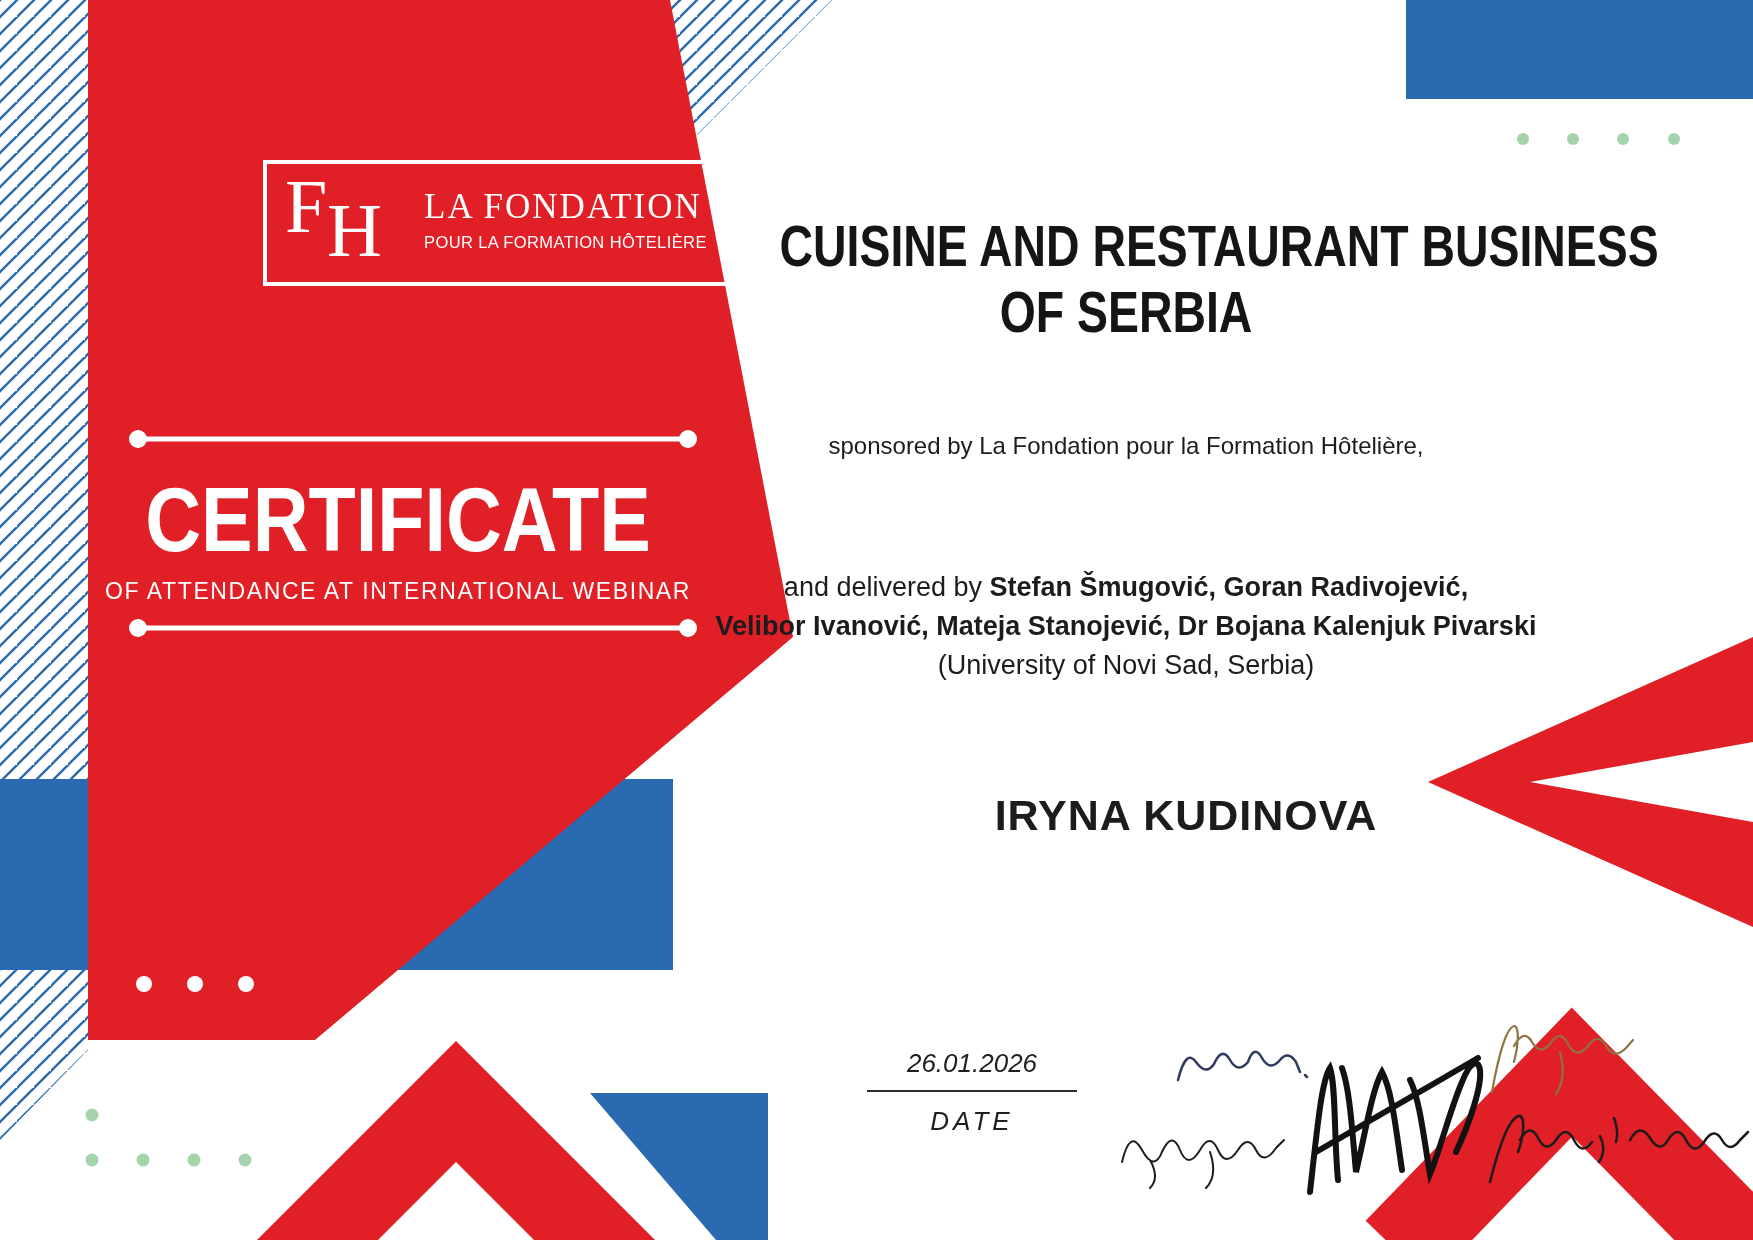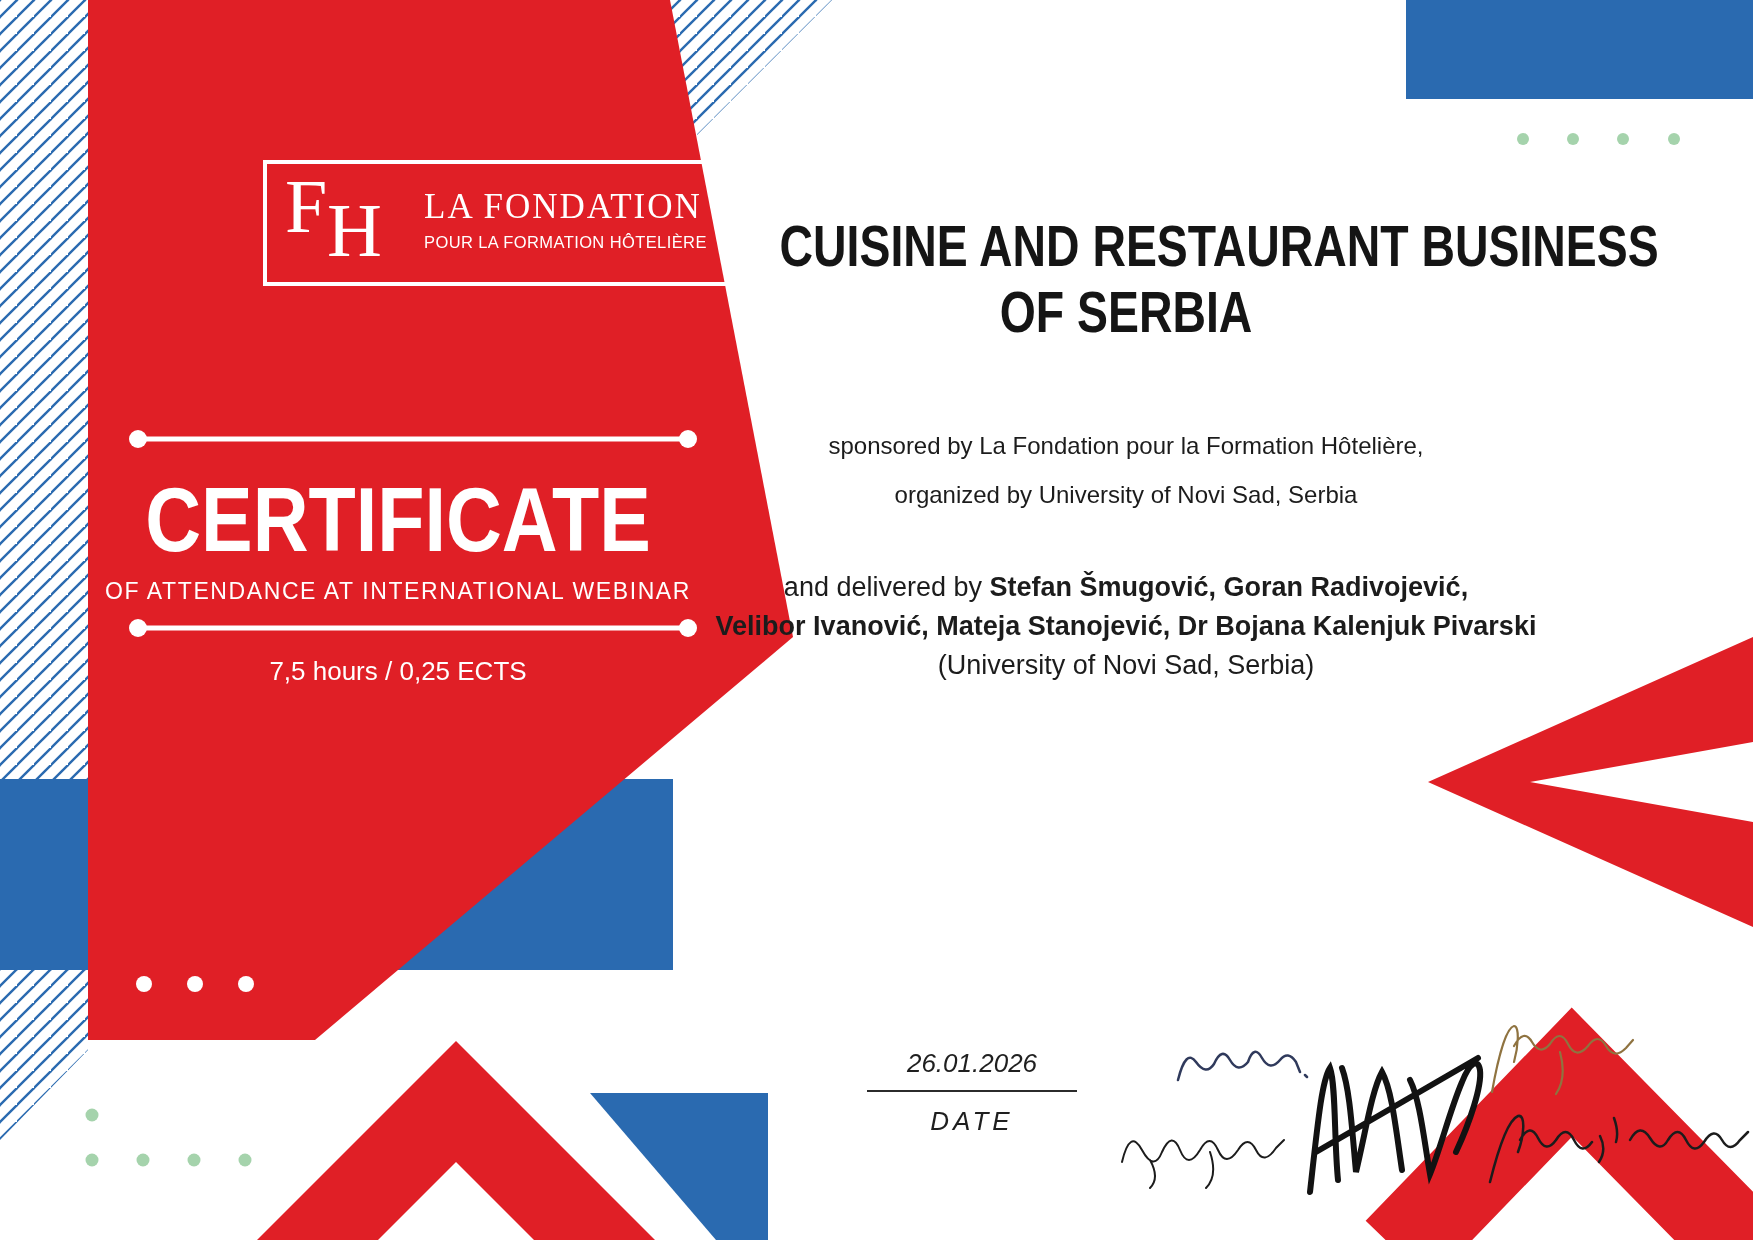--- a/index.html
+++ b/index.html
@@ -116,30 +116,29 @@
   <div class="logo-box" style="position:absolute;">
     <span class="logo-f">F</span>
     <span class="logo-h">H</span>
   </div>
   <div class="wordmark" style="width:auto;">
     <div class="name">LA FONDATION</div>
     <div class="tagline">POUR LA FORMATION HÔTELIÈRE</div>
   </div>
   <div class="cert-title">CERTIFICATE</div>
   <div class="cert-sub">OF ATTENDANCE AT INTERNATIONAL WEBINAR</div>
-  <div class="credits">7,5 hours / 0,25 ECTS</div>
 </div>
 
 <div class="right-col">
   <div class="main-title t1">CUISINE AND RESTAURANT BUSINESS</div>
   <div class="main-title t2">OF SERBIA</div>
   <div class="body-line sponsored">sponsored by La Fondation pour la Formation Hôtelière,</div>
-  <div class="body-line organized">organized by University of Novi Sad, Serbia</div>
   <div class="delivered d1"><span>and delivered by </span><b>Stefan Šmugović, Goran Radivojević,</b></div>
   <div class="delivered d2">Velibor Ivanović, Mateja Stanojević, Dr Bojana Kalenjuk Pivarski</div>
   <div class="delivered d3">(University of Novi Sad, Serbia)</div>
+  <div class="recipient">IRYNA KUDINOVA</div>
 </div>
 
 <div class="date-block">
   <div class="date-value">26.01.2026</div>
   <div class="date-rule"></div>
   <div class="date-label">DATE</div>
 </div>
 
 </body></html>

